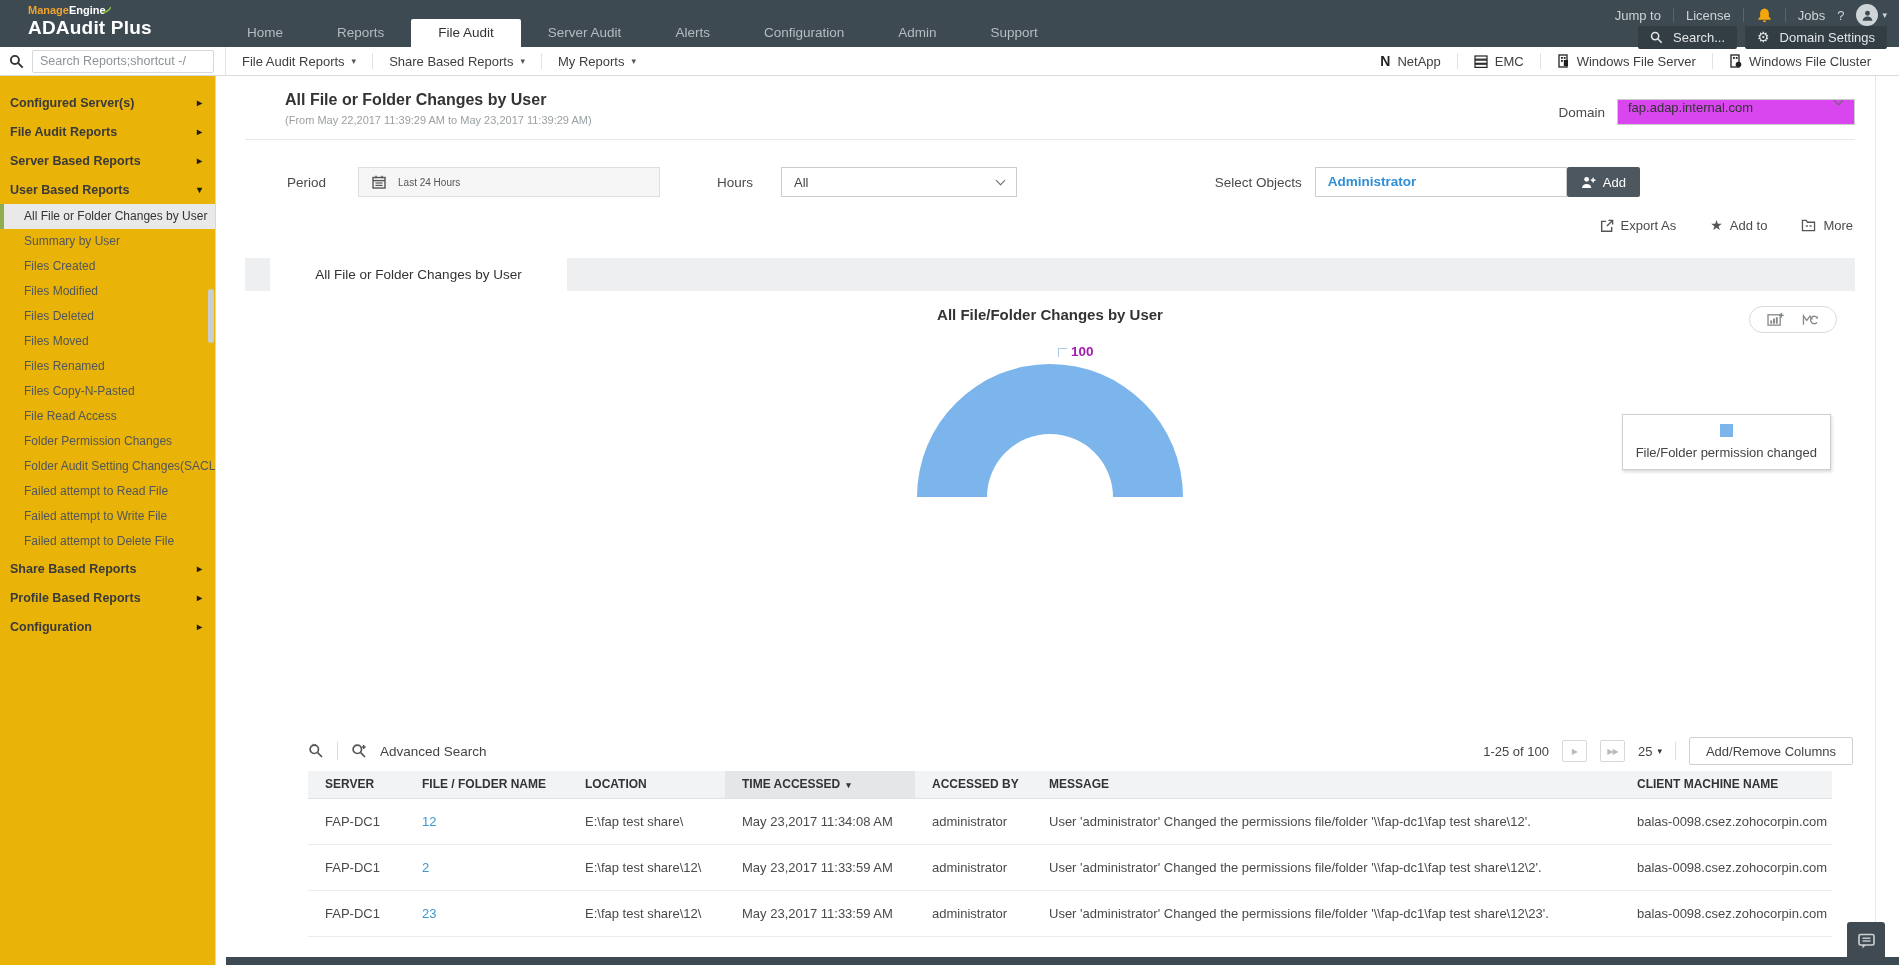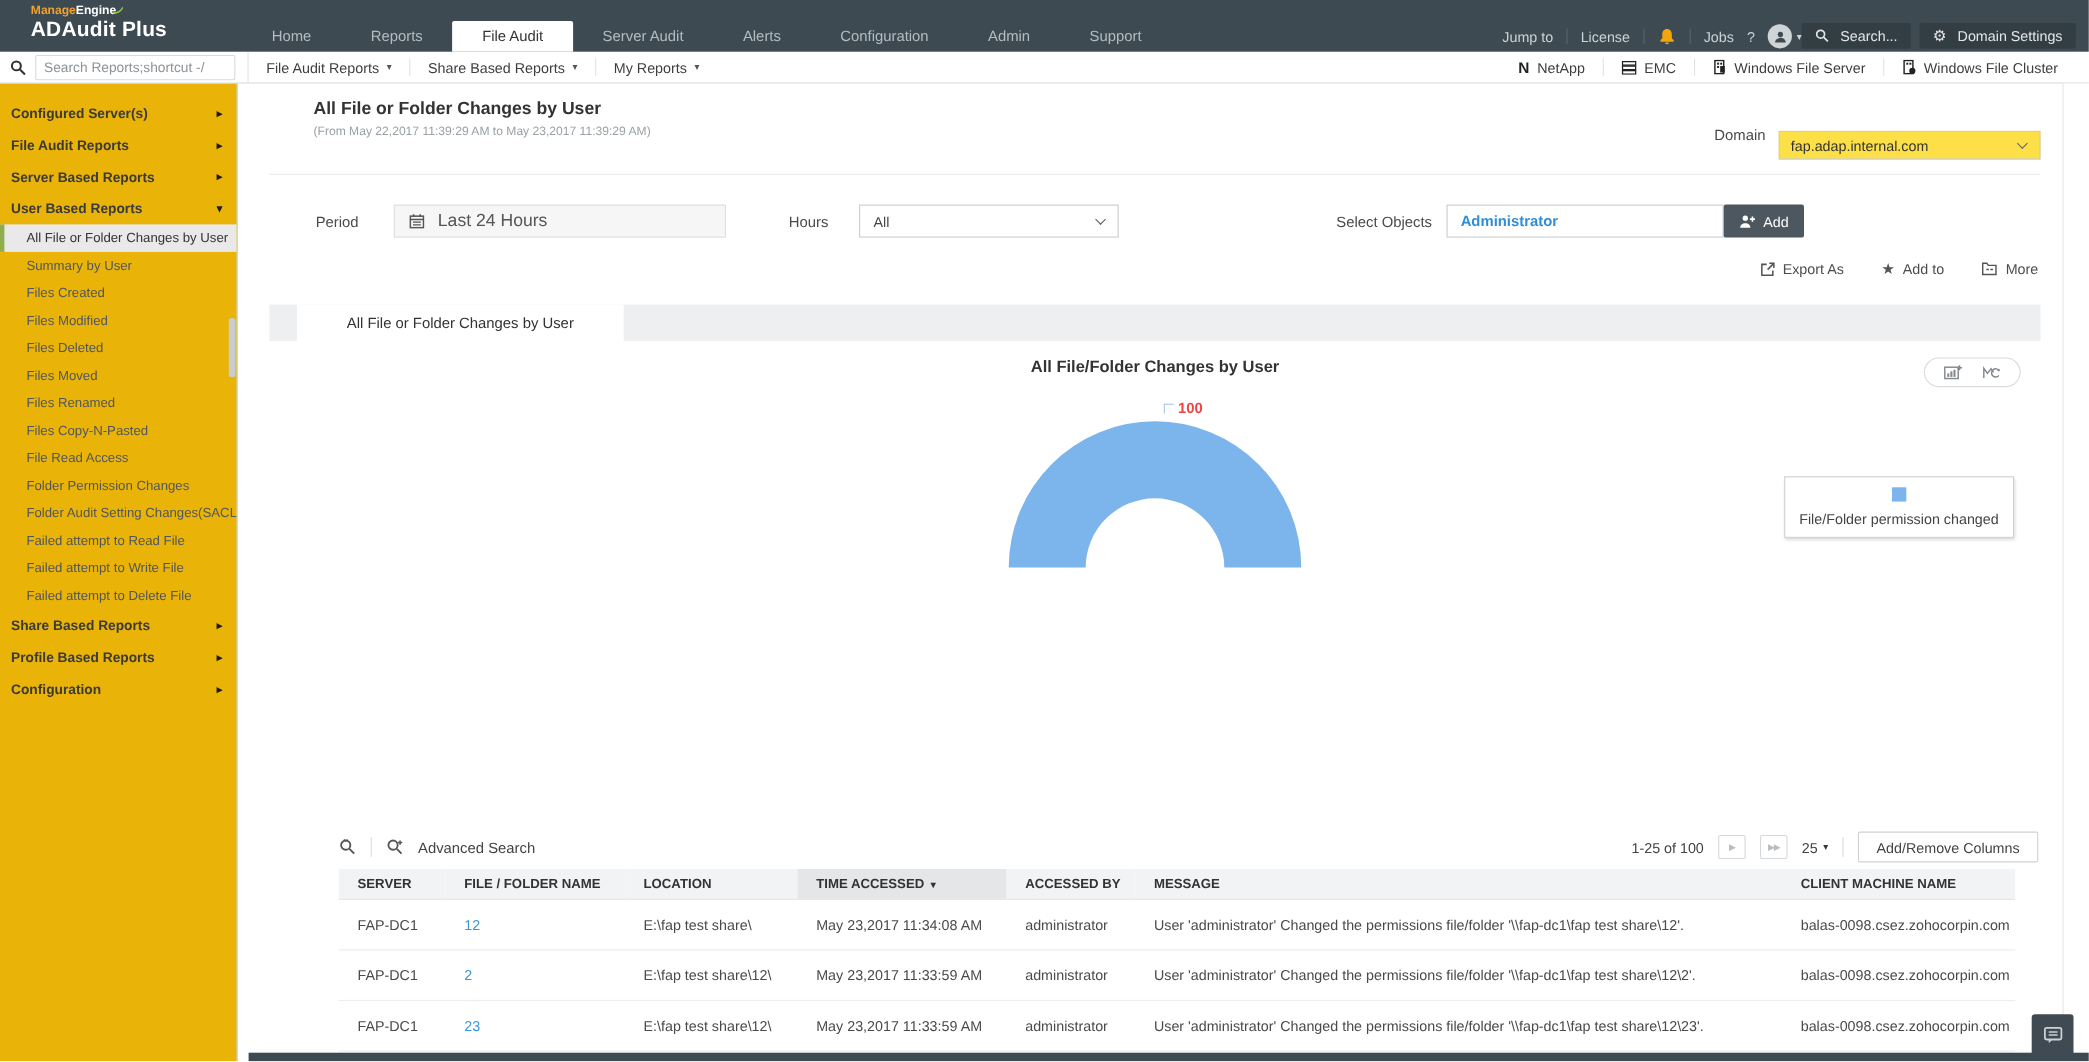--- a/index.html
+++ b/index.html
@@ -10,21 +10,21 @@
   .topbar{ height:47px; background:#3d4a52; display:flex; align-items:stretch; position:relative; }
   .brand{ padding:4px 0 0 28px; width:210px; }
   .me-line{ font-size:11px; line-height:12px; font-weight:bold; }
   .me-manage{ color:#f0a22e; }
   .me-engine{ color:#ffffff; }
   .me-swoosh{ color:#8bc63f; font-weight:bold; display:inline-block; transform:rotate(60deg); font-size:11px; }
   .product{ color:#ffffff; font-size:19px; font-weight:bold; letter-spacing:.2px; margin-top:1px; }
   .topnav{ display:flex; align-items:flex-end; margin-left:10px; }
   .nav-tab{ height:28px; line-height:28px; padding:0 27px; font-size:13.5px; color:#b4bcc1; cursor:pointer; }
   .nav-tab.active{ background:#ffffff; color:#333; border-radius:2px 2px 0 0; }
-  .top-right{ position:absolute; right:12px; top:0; height:47px; display:flex; align-items:flex-end; justify-content:space-between; padding:4px 0 3px; }
+  .top-right{ position:absolute; right:12px; top:0; height:47px; display:flex; flex-direction:column; align-items:flex-end; justify-content:space-between; padding:4px 0 3px; }
   .util-row{ display:flex; align-items:center; gap:12px; }
   .util-link{ color:#cdd3d6; font-size:13px; cursor:pointer; }
   .util-sep{ width:1px; height:14px; background:#59646b; }
   .icon-btn{ display:flex; align-items:center; cursor:pointer; }
   .avatar{ width:22px; height:22px; border-radius:50%; background:#cfd4d7; display:flex; align-items:center; justify-content:center; }
   .caret{ color:#cdd3d6; font-size:9px; margin-left:4px; }
   .btn-row{ display:flex; gap:8px; }
   .dark-btn{ background:#333d44; color:#e2e6e8; border:none; font-size:13px; font-family:inherit; padding:4px 12px; border-radius:2px; display:flex; align-items:center; gap:10px; cursor:pointer; }
   .gear-glyph{ font-size:14px; line-height:13px; }
 
@@ -53,29 +53,29 @@
 
   .main{ flex:1; padding:0 20px 0 29px; position:relative; min-width:0; }
   .right-gutter{ width:24px; flex:none; background:#fff; border-left:1px solid #e4e6e7; }
 
   
   .report-header{ display:flex; justify-content:space-between; align-items:flex-start; padding:15px 0 13px 40px; border-bottom:1px solid #e7e9ea; }
   .report-title{ font-size:16px; font-weight:bold; color:#333; }
   .report-daterange{ font-size:11px; color:#9aa0a4; margin-top:5px; }
   .domain-wrap{ display:flex; align-items:center; gap:12px; margin-top:8px; }
   .field-label{ font-size:13.5px; color:#4a4a4a; }
-  .domain-select{ width:238px; height:26px; border:1px solid #ccc; background:#fde047; display:flex; align-items:center; cursor:pointer;margin-top:20px; }
+  .domain-select{ width:238px; height:26px; border:1px solid #ccc; background:#d946ef; display:flex; align-items:flex-start; cursor:pointer; }
   .domain-select .val{ flex:1; padding:0 10px; font-size:13px; color:#333; }
   .chev{ width:7px; height:7px; border-right:1.6px solid #666; border-bottom:1.6px solid #666; transform:rotate(45deg); margin:-3px 12px 0 0; flex:none; }
 
   
   .filters{ display:flex; align-items:center; margin:27px 0 0 42px; }
   .period-box{ margin-left:32px; width:302px; height:30px; background:#f6f6f7; border:1px solid #dcdee0; display:flex; align-items:center; cursor:pointer; }
   .cal-wrap{ padding:0 12px 0 13px; display:flex; align-items:center; }
-  .period-box .val{ font-size:16px; color:#555; }
+  .period-box .val{ font-size:10px; color:#555; }
   .hours-lbl{ margin-left:57px; }
   .hours-select{ margin-left:28px; width:236px; height:30px; border:1px solid #ccc; background:#fff; display:flex; align-items:center; cursor:pointer; }
   .hours-select .val{ flex:1; padding:0 12px; font-size:13px; color:#444; }
   .objects{ margin-left:auto; margin-right:215px; display:flex; align-items:center; }
   .obj-input{ margin-left:13px; width:252px; height:30px; border:1px solid #ccc; background:#fff; font-size:13.5px; font-weight:bold; color:#2f8ed5; line-height:28px; padding:0 12px; white-space:nowrap; overflow:hidden; }
   .add-btn{ height:30px; background:#4c575f; color:#fff; border:none; font-family:inherit; font-size:13px; padding:0 14px; display:flex; align-items:center; gap:7px; cursor:pointer; border-radius:2px; }
 
   
   .actions{ display:flex; justify-content:flex-end; align-items:center; gap:34px; margin:21px 2px 0 0; }
   .action{ display:flex; align-items:center; gap:7px; font-size:13px; color:#4c4c4c; cursor:pointer; }
@@ -86,21 +86,21 @@
   .tab.active{ margin-left:25px; width:297px; background:#fff; display:flex; align-items:center; justify-content:center; font-size:13.5px; color:#333; cursor:default; }
 
   
   .chart-panel{ position:relative; height:440px; background:#fff; }
   .chart-tools{ position:absolute; right:18px; top:15px; width:88px; height:27px; border:1px solid #d8dadc; border-radius:14px; display:flex; align-items:center; justify-content:space-evenly; color:#84898d; }
   .chart-tools .tool{ cursor:pointer; display:flex; align-items:center; }
   .chart-title{ text-align:center; padding-top:15px; font-size:15px; font-weight:bold; color:#333; }
   .donut-wrap{ position:relative; width:280px; height:152px; margin:34px auto 0; }
   .datalabel{ position:absolute; top:-13px; left:148px; display:flex; align-items:flex-start; }
   .dl-connector{ width:9px; height:9px; border-left:1px solid #a9c9e9; border-top:1px solid #a9c9e9; margin:4px 4px 0 0; }
-  .dl-text{ font-size:13.5px; font-weight:bold; color:#ef4444; }
+  .dl-text{ font-size:13.5px; font-weight:bold; color:#a21caf; }
   .legend-box{ position:absolute; right:24px; top:123px; background:#fff; border:1px solid #cfcfcf; box-shadow:1px 2px 3px rgba(0,0,0,.15); padding:9px 13px; display:flex; align-items:center; gap:8px; cursor:pointer;flex-direction:column; }
   .legend-swatch{ width:13px; height:13px; background:#7cb5ec; flex:none; }
   .legend-label{ font-size:13px; color:#444; }
 
   
   .grid-toolbar{ display:flex; align-items:center; height:40px; margin:0 2px 0 63px; color:#555; }
   .gt-left{ display:flex; align-items:center; gap:13px; }
   .gt-sep{ width:1px; height:18px; background:#ddd; }
   .gt-label{ font-size:13.5px; color:#444; }
   .gt-right{ margin-left:auto; display:flex; align-items:center; gap:13px; font-size:13px; color:#444; }

